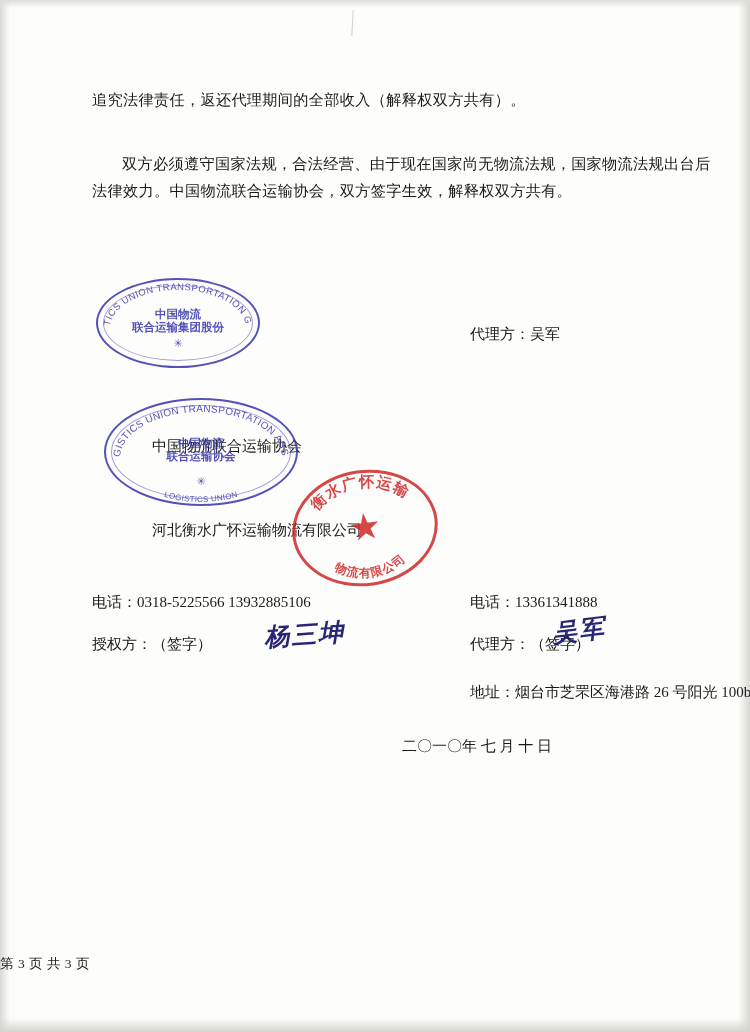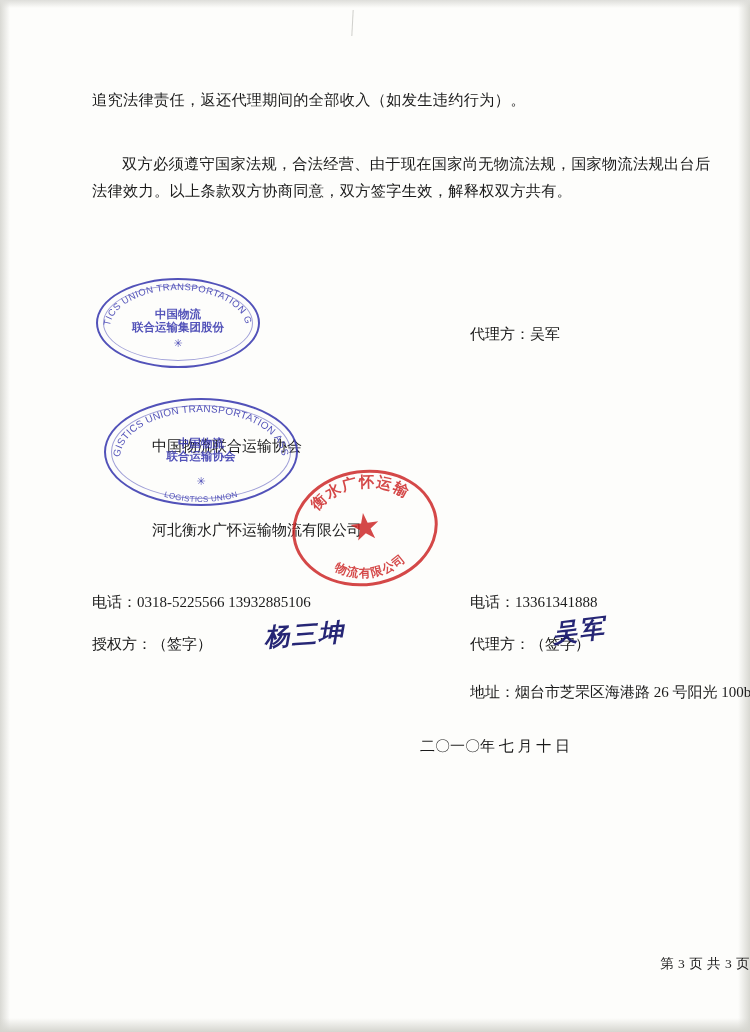--- a/index.html
+++ b/index.html
@@ -96,21 +96,21 @@
     position: absolute;
     left: 378px;
     top: 0;
   }
   .r-party      { top: 0px;   position: absolute; }
   .r-assoc      { top: 112px; position: absolute; left: 60px; }
   .r-company    { top: 196px; position: absolute; left: 60px; }
   .r-phones     { top: 268px; position: absolute; }
   .r-signature  { top: 310px; position: absolute; }
   .r-address    { top: 358px; position: absolute; }
-  .r-date       { top: 412px; position: absolute; left: 328px; text-align: right; }
+  .r-date       { top: 412px; position: absolute; left: 310px; text-align: right; }
 
   
   .stamp {
     position: absolute;
     border-radius: 50%;
     pointer-events: none;
   }
   .stamp-blue {
     border: 2.2px solid #3b3bb0;
     color: #3b3bb0;
@@ -195,43 +195,43 @@
     opacity: 0.93;
   }
   #sign-left  { left: 264px; top: 618px; }
   #sign-right { left: 552px; top: 614px; transform: rotate(-7deg); }
 
   .footer {
     position: absolute;
     left: 0;
     right: 0;
     top: 955px;
-    text-align: right;
+    text-align: left;
     font-size: 13.5px;
     letter-spacing: 0.5px;
   }
 </style>
 </head>
 <body>
 
 <div class="page">
 
   <div class="scan-edge-left"></div>
   <div class="scan-edge-right"></div>
   <div class="scan-edge-top"></div>
   <div class="scan-edge-bottom"></div>
   <div class="crease"></div>
 
   <div class="content">
-    <p class="body-line">追究法律责任，返还代理期间的全部收入（如发生违约行为）。</p>
+    <p class="body-line">追究法律责任，返还代理期间的全部收入（解释权双方共有）。</p>
 
 
     <div class="para-block">
       <p class="body-line">双方必须遵守国家法规，合法经营、由于现在国家尚无物流法规，国家物流法规出台后</p>
-      <p class="body-line">法律效力。以上条款双方协商同意，双方签字生效，解释权双方共有。</p>
+      <p class="body-line">法律效力。中国物流联合运输协会，双方签字生效，解释权双方共有。</p>
     </div>
   </div>
 
   <div class="sig-area">
 
     <div class="row r-party">
       <span class="right-col">代理方：吴军</span>
     </div>
 
     <div class="row r-assoc">中国物流联合运输协会</div>

